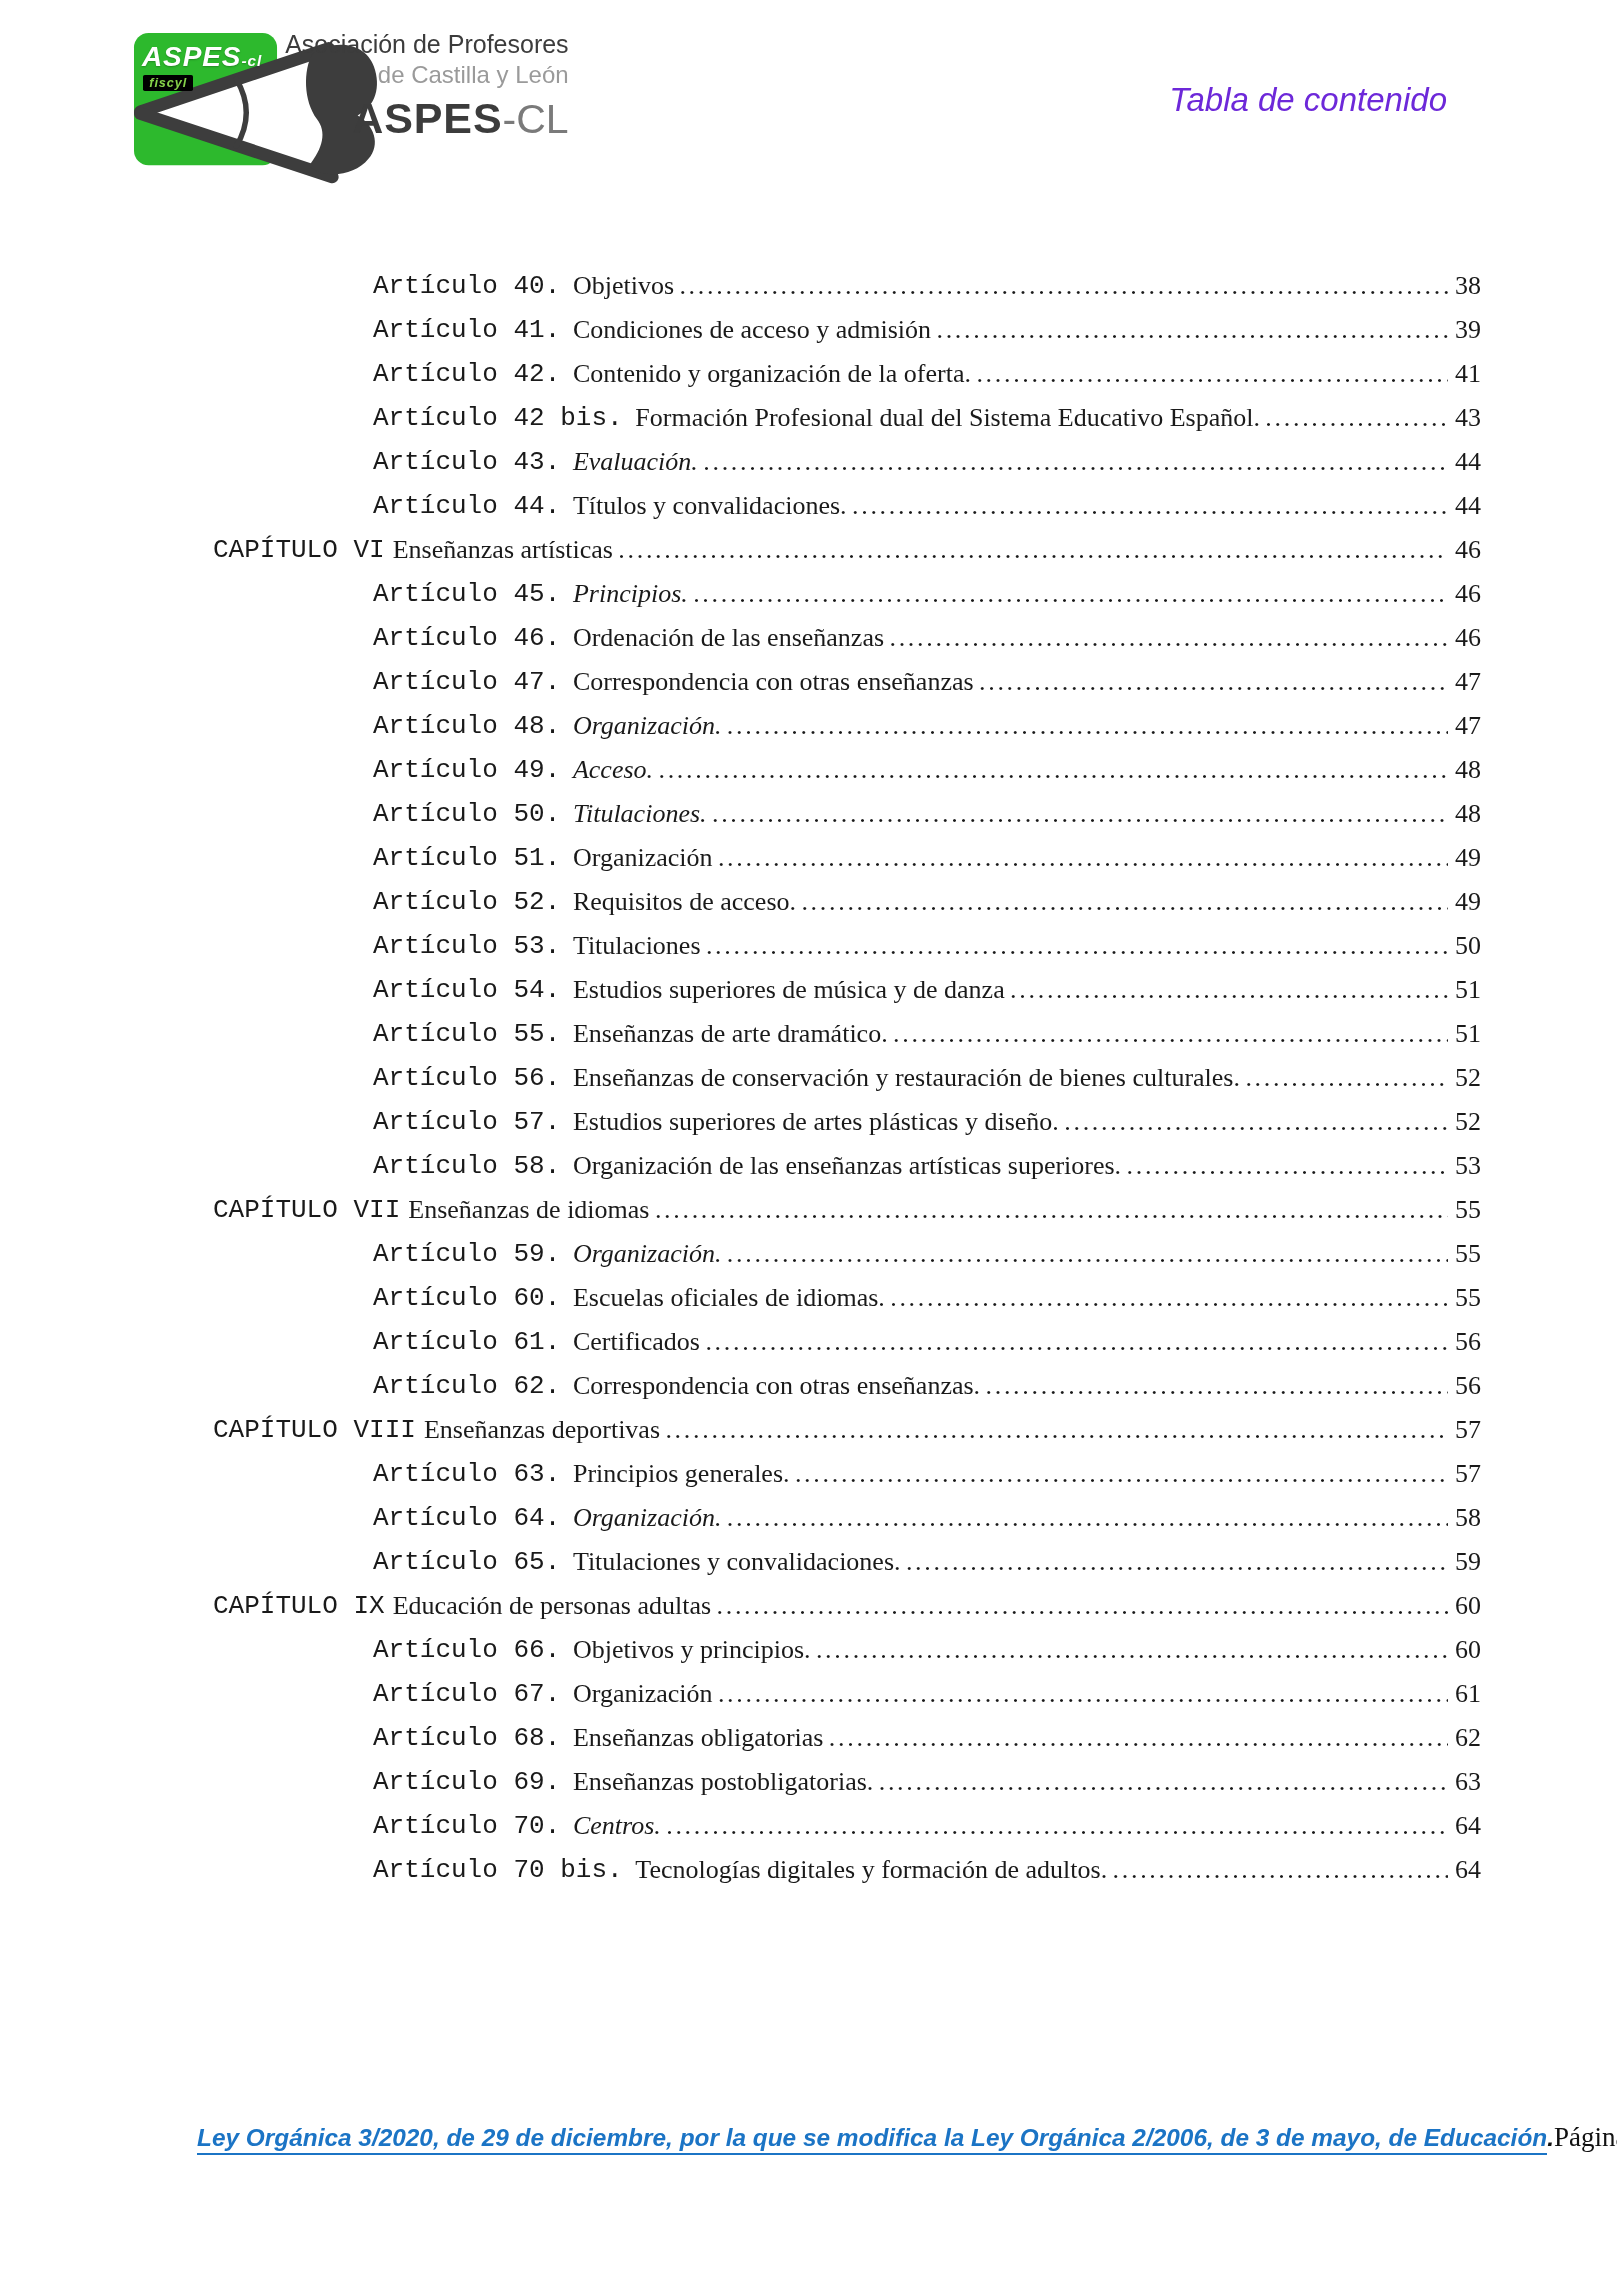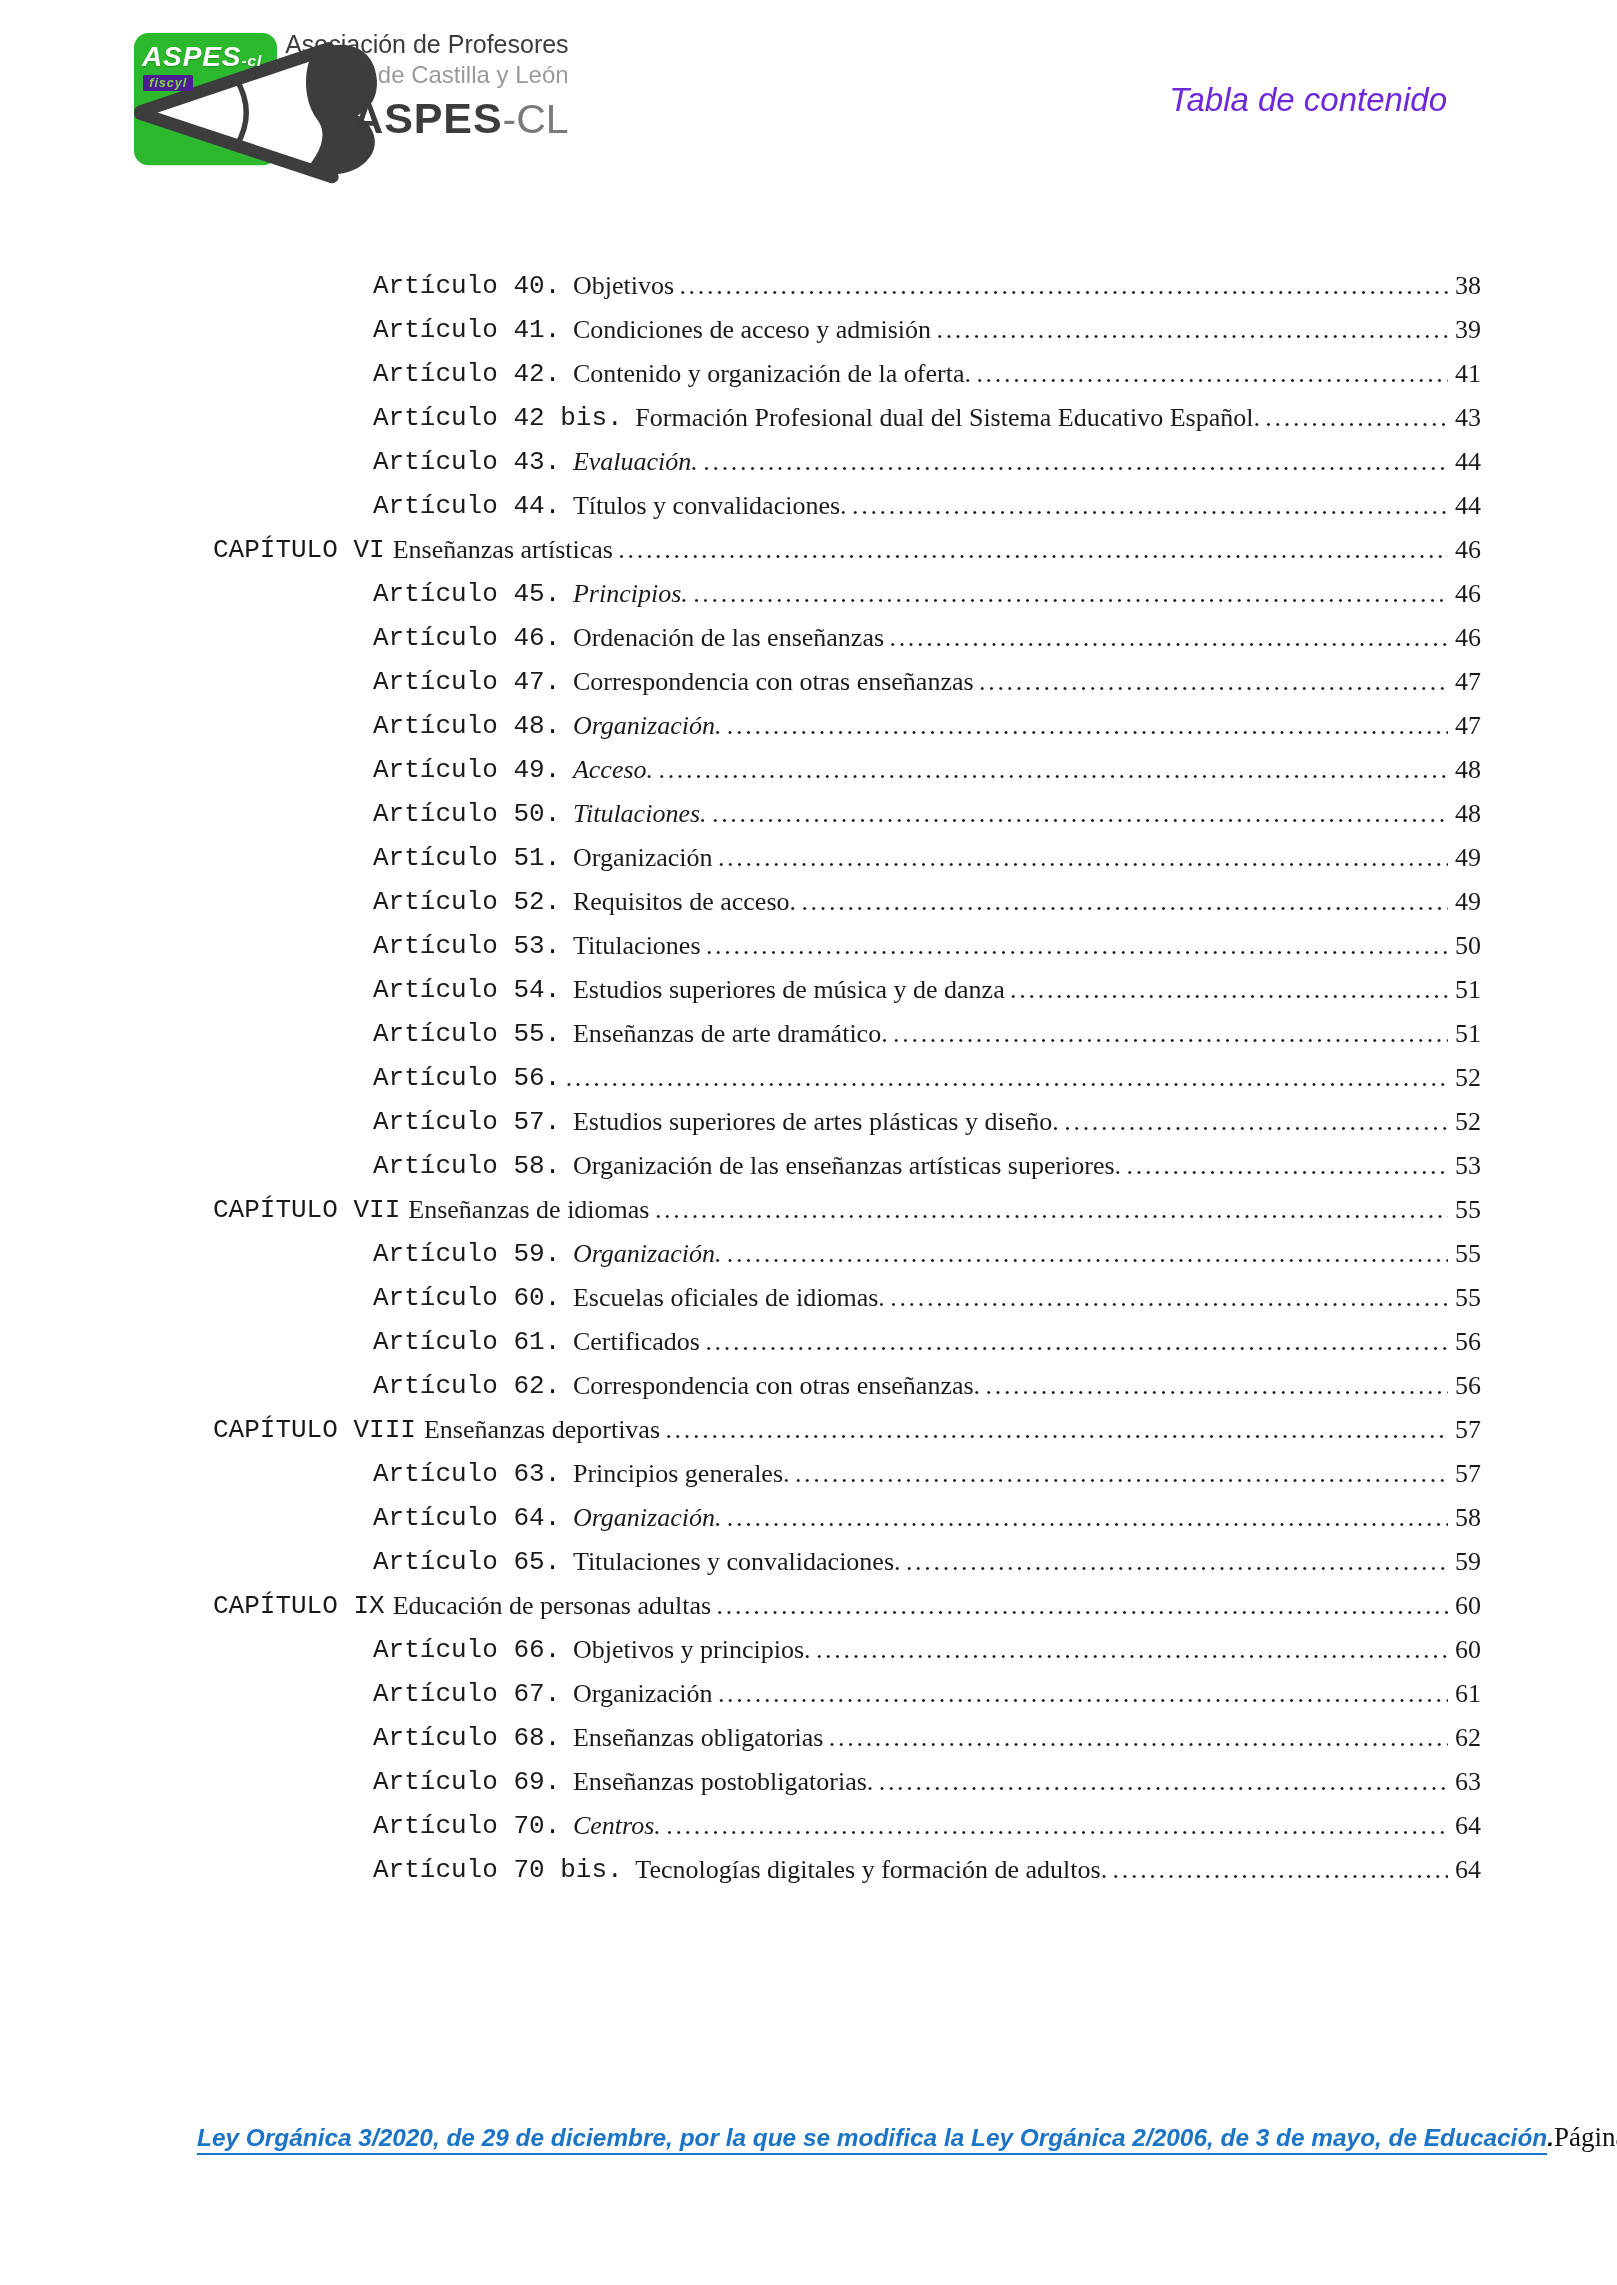--- a/index.html
+++ b/index.html
@@ -19,21 +19,21 @@
     position:absolute;left:56px;top:27px;
     font-family:"Liberation Sans",sans-serif;
     font-weight:bold;font-style:italic;
     font-size:28px;color:#ffffff;letter-spacing:0.9px;
     text-shadow:0 0.9px 1.8px rgba(0,0,0,.25);
     white-space:nowrap;
   }
   .logo-aspes .suffix{font-size:15.4px;font-weight:bold;}
   .logo-fed{
     position:absolute;left:57px;top:61px;
-    background:#4c1d95;color:#86d24a;
+    background:#000000;color:#86d24a;
     font-family:"Liberation Sans",sans-serif;
     font-weight:bold;font-style:italic;
     font-size:12.7px;line-height:16.3px;padding:0 6.3px;
     letter-spacing:0.9px;border-radius:1.8px;
   }
   .logo-text{
     position:absolute;right:24.4px;top:16.3px;text-align:right;
     font-family:"Liberation Sans",sans-serif;white-space:nowrap;
   }
   .org-line1{font-size:25px;font-weight:normal;color:#3c3c3c;line-height:29px;}
@@ -228,20 +228,21 @@
       <span class="toc-page">51</span>
     </div>
       <div class="toc-row article">
       <span class="toc-label">Artículo 55.</span>
       <span class="toc-title">Enseñanzas de arte dramático.</span>
       <span class="leader"></span>
       <span class="toc-page">51</span>
     </div>
       <div class="toc-row article">
       <span class="toc-label">Artículo 56.</span>
+      <span class="toc-title">Enseñanzas de conservación y restauración de bienes culturales.</span>
       <span class="leader"></span>
       <span class="toc-page">52</span>
     </div>
       <div class="toc-row article">
       <span class="toc-label">Artículo 57.</span>
       <span class="toc-title">Estudios superiores de artes plásticas y diseño.</span>
       <span class="leader"></span>
       <span class="toc-page">52</span>
     </div>
       <div class="toc-row article">

